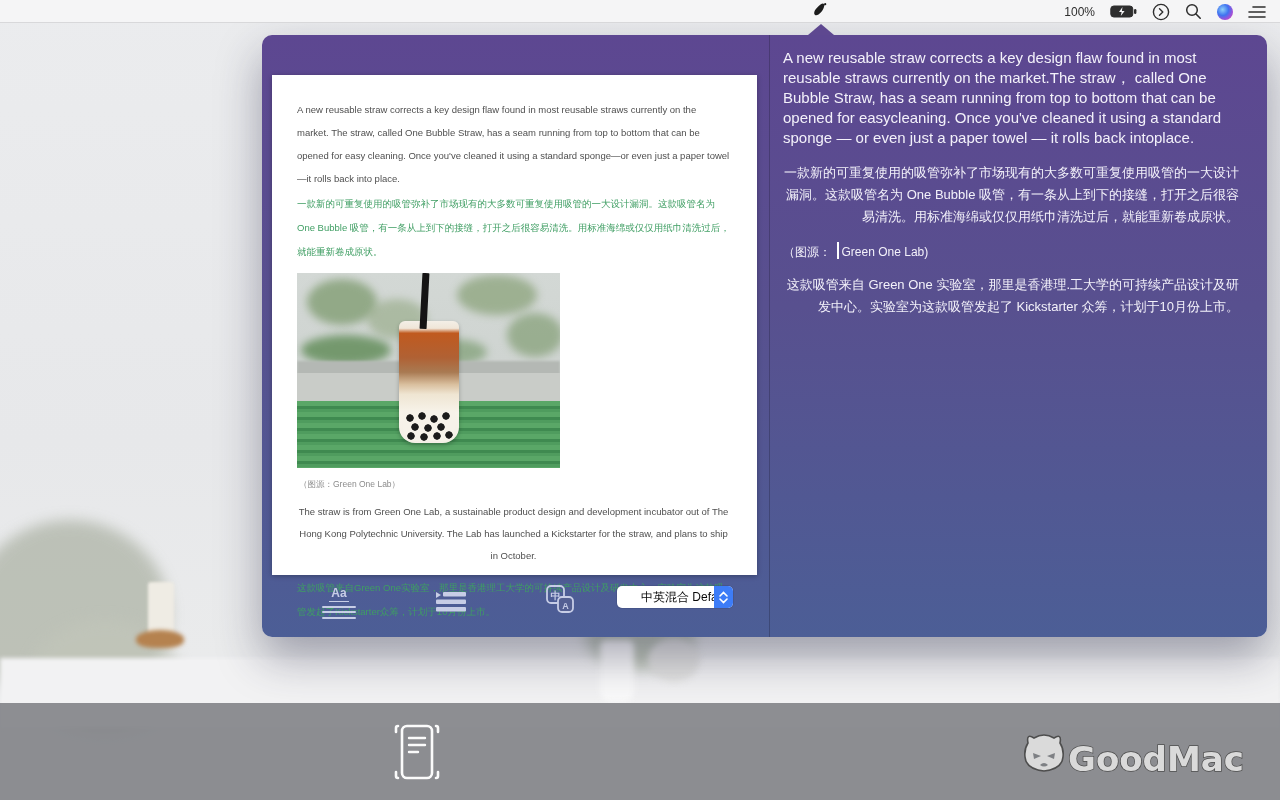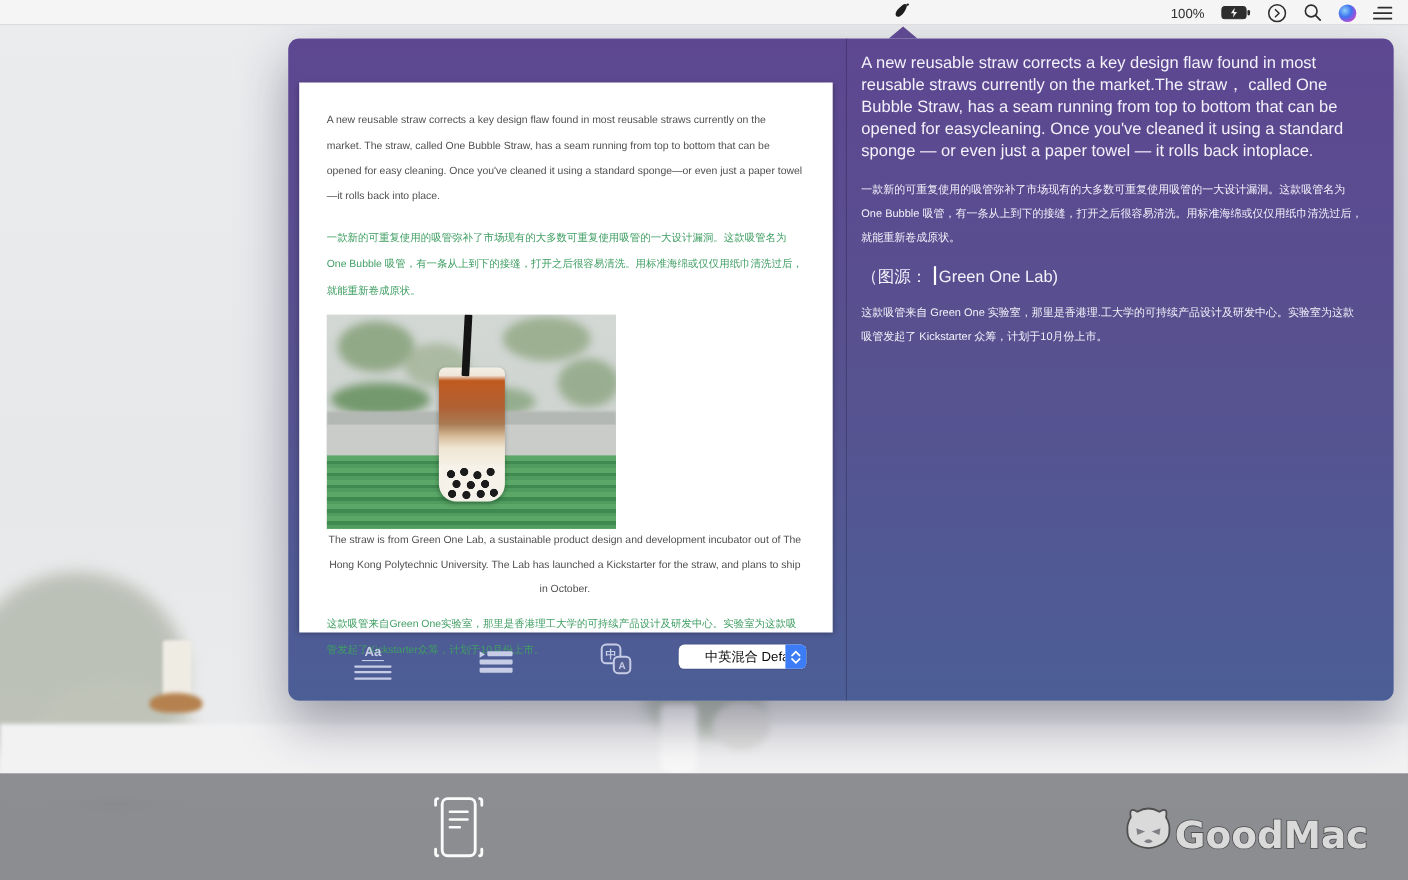--- a/index.html
+++ b/index.html
@@ -28,21 +28,21 @@
   .popover .arrow { position:absolute; left:546px; top:-11px; width:0; height:0;
     border-left:13px solid transparent; border-right:13px solid transparent; border-bottom:11px solid #5e4890; }
 
   .pane-left { position:absolute; left:0; top:0; width:508px; height:602px; border-right:1px solid rgba(20,20,40,.28); }
   .pane-right { position:absolute; left:509px; top:0; width:496px; height:602px; padding:13px 28px 0 12px; }
 
   
   .page { position:absolute; left:10px; top:40px; width:485px; height:500px; background:#ffffff;
     box-shadow:0 1px 5px rgba(0,0,0,.3); padding:23px 27px 0 25px; }
   .page p.en { font-size:9.5px; line-height:23px; color:#4f4f4f; }
-  .page p.zh { font-size:9.5px; line-height:24px; color:#3f9e63; margin-top:15px; }
+  .page p.zh { font-size:9.5px; line-height:24px; color:#3f9e63; margin-top:2px; }
   .page p.cap { font-size:8.5px; color:#8b8b8b; margin:11px 0 10px 2px; }
   .page p.en2 { font-size:9.5px; line-height:22px; color:#4f4f4f;text-align:center; }
   .page p.zh2 { font-size:9.5px; line-height:24px; color:#3f9e63; margin-top:9px; }
 
   
   .photo { position:relative; width:263px; height:195px; margin-top:9px; overflow:hidden; background:linear-gradient(180deg,#d3d8d5 0%,#cfd4d1 45%,#c6cac7 60%); }
   .vine { position:absolute; border-radius:50%; filter:blur(4px); }
   .ledge { position:absolute; left:0; top:88px; width:263px; height:14px; background:#b4b8b4; filter:blur(1px); }
   .ledge2 { position:absolute; left:0; top:100px; width:263px; height:28px; background:#c9ccc8; }
   .bench { position:absolute; left:0; top:128px; width:263px; height:67px;
@@ -74,22 +74,22 @@
   .tool-list { position:absolute; left:172px; top:17px; }
   .tool-trans { position:absolute; left:283px; top:13px; }
   .lang-select { position:absolute; left:355px; top:15px; width:116px; height:22px; background:#ffffff; border-radius:5px;
     display:flex; align-items:center; box-shadow:0 0 0 1px rgba(0,0,0,.08); cursor:default; }
   .lang-select .val { flex:1; font-size:12px; color:#0a0a0a; padding-left:24px; white-space:nowrap; overflow:hidden; }
   .lang-select .stepper { width:19px; height:22px; background:#3d7cf7; border-radius:0 5px 5px 0; display:flex; flex-direction:column; align-items:center; justify-content:center; gap:1px; }
 
   
   .pane-right p { color:#f3f1fa; }
   .rt-en { font-size:15px; line-height:20px; margin-bottom:14px; }
-  .rt-zh { font-size:10px; line-height:22px; margin-bottom:14px; }
-  .rt-cap { font-size:15px; line-height:20px; margin-bottom:12px; }
+  .rt-zh { font-size:13px; line-height:22px; margin-bottom:14px;text-align:right; }
+  .rt-cap { font-size:12px; line-height:20px; margin-bottom:12px; }
   .caret { display:inline-block; width:1.5px; height:17px; background:#ffffff; vertical-align:-3px; margin:0 3px 0 6px; }
 
   
   .banner { position:absolute; left:0; top:703px; width:1280px; height:97px; background:rgba(118,120,124,.82); z-index:35;
     display:flex; align-items:center; }
   .banner-title { font-size:46px; color:#fcfcfc; letter-spacing:1px; font-weight:normal; margin-left:20px; }
   .doc-scan { margin-left:388px; }
   .goodmac { position:absolute; right:10px; top:26px; }
 </style>
 </head>
@@ -151,20 +151,21 @@
         <div class="vine" style="left:120px;top:66px;width:70px;height:26px;background:#6f9463;opacity:.6"></div>
         <div class="ledge"></div>
         <div class="ledge2"></div>
         <div class="bench"></div>
         <div class="cup">
           <div class="pearls"></div>
         </div>
         <div class="straw"></div>
       </div>
 
+      <p class="cap">（图源：Green One Lab）</p>
       <p class="en2">The straw is from Green One Lab, a sustainable product design and development incubator out of The Hong Kong Polytechnic University. The Lab has launched a Kickstarter for the straw, and plans to ship in October.</p>
       <p class="zh2">这款吸管来自Green One实验室，那里是香港理工大学的可持续产品设计及研发中心。实验室为这款吸管发起了Kickstarter众筹，计划于10月份上市。</p>
     </div>
 
     <div class="toolbar">
       <div class="tool tool-font">
         <span class="aa">Aa</span>
         <div class="ln" style="width:34px"></div>
         <div class="ln" style="width:34px"></div>
         <div class="ln" style="width:34px"></div>

